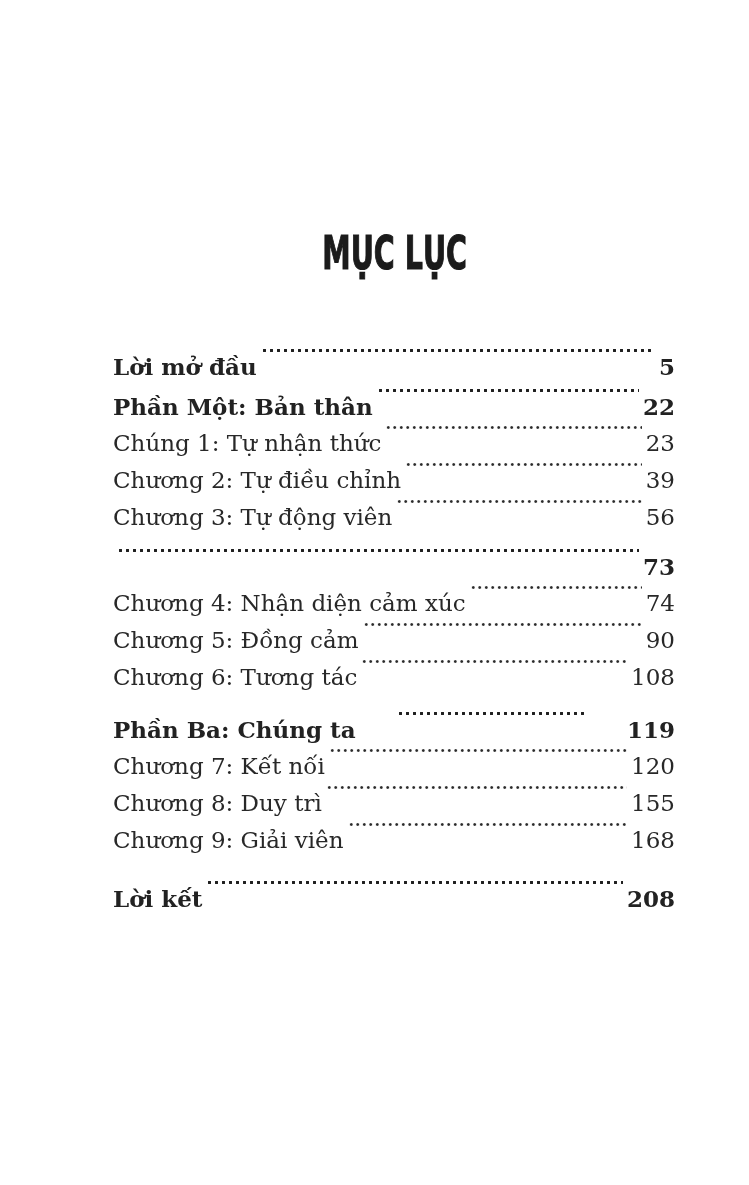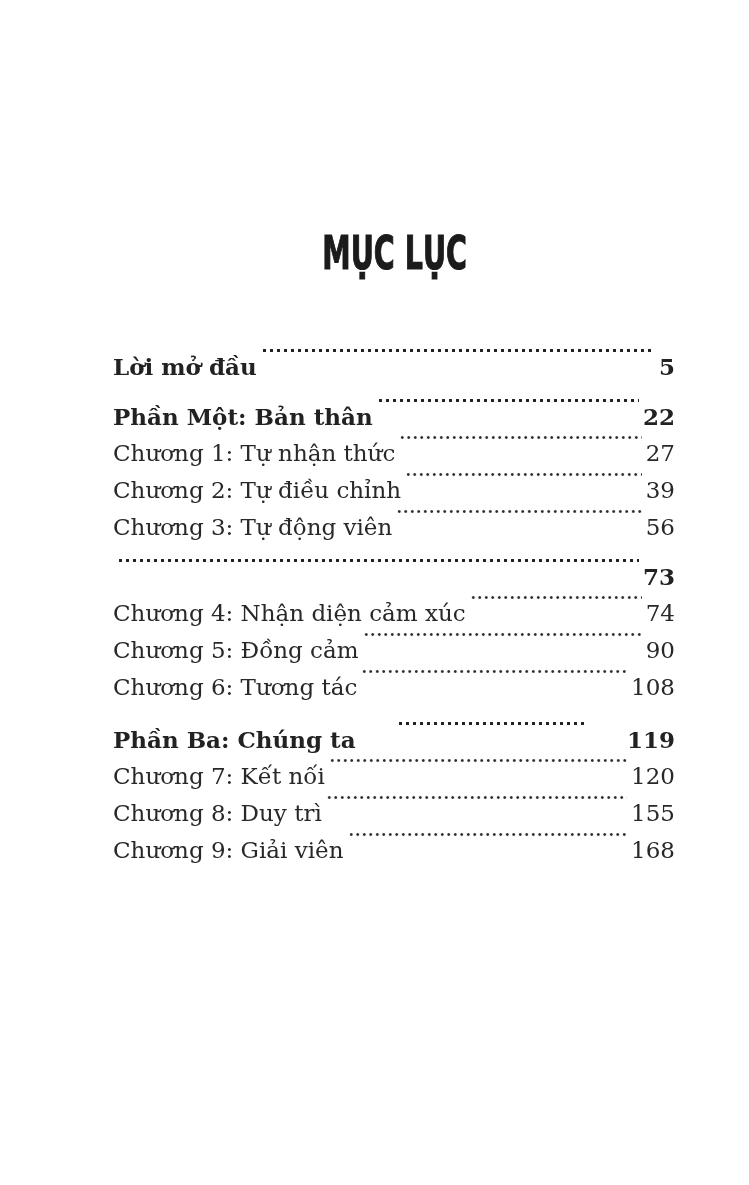--- a/index.html
+++ b/index.html
@@ -73,21 +73,21 @@
     background-position: left bottom;
   }
   .row.bold .leader {
     background-image: radial-gradient(circle, #1f1f1f 1.4px, transparent 1.8px);
     background-size: 7px 5px;
   }
   .pnum {
     flex: 0 0 auto;
     padding-left: 2px;
   }
-  .mt13 { margin-top: 13px; }
+  .mt13 { margin-top: 3px; }
   .mt12 { margin-top: 12px; }
   .mt15 { margin-top: 15px; gap: 37px; }
   .mt21 { margin-top: 21px; }
 </style>
 </head>
 <body>
 
 <div class="page">
 
   <div class="toc-title">
@@ -102,23 +102,23 @@
       <span class="pnum">5</span>
     </div>
 
     <div class="row bold mt13">
       <span class="label">Phần Một: Bản thân</span>
       <span class="leader"></span>
       <span class="pnum">22</span>
     </div>
 
     <div class="row">
-      <span class="label">Chương 1: Tự nhận thức</span>
+      <span class="label">Chúng 1: Tự nhận thức</span>
       <span class="leader"></span>
-      <span class="pnum">27</span>
+      <span class="pnum">23</span>
     </div>
 
     <div class="row">
       <span class="label">Chương 2: Tự điều chỉnh</span>
       <span class="leader"></span>
       <span class="pnum">39</span>
     </div>
 
     <div class="row">
       <span class="label">Chương 3: Tự động viên</span>
@@ -166,15 +166,20 @@
       <span class="leader"></span>
       <span class="pnum">155</span>
     </div>
 
     <div class="row">
       <span class="label">Chương 9: Giải viên</span>
       <span class="leader"></span>
       <span class="pnum">168</span>
     </div>
 
+    <div class="row bold mt21">
+      <span class="label">Lời kết</span>
+      <span class="leader"></span>
+      <span class="pnum">208</span>
+    </div>
 
   </div>
 </div>
 
 </body></html>

